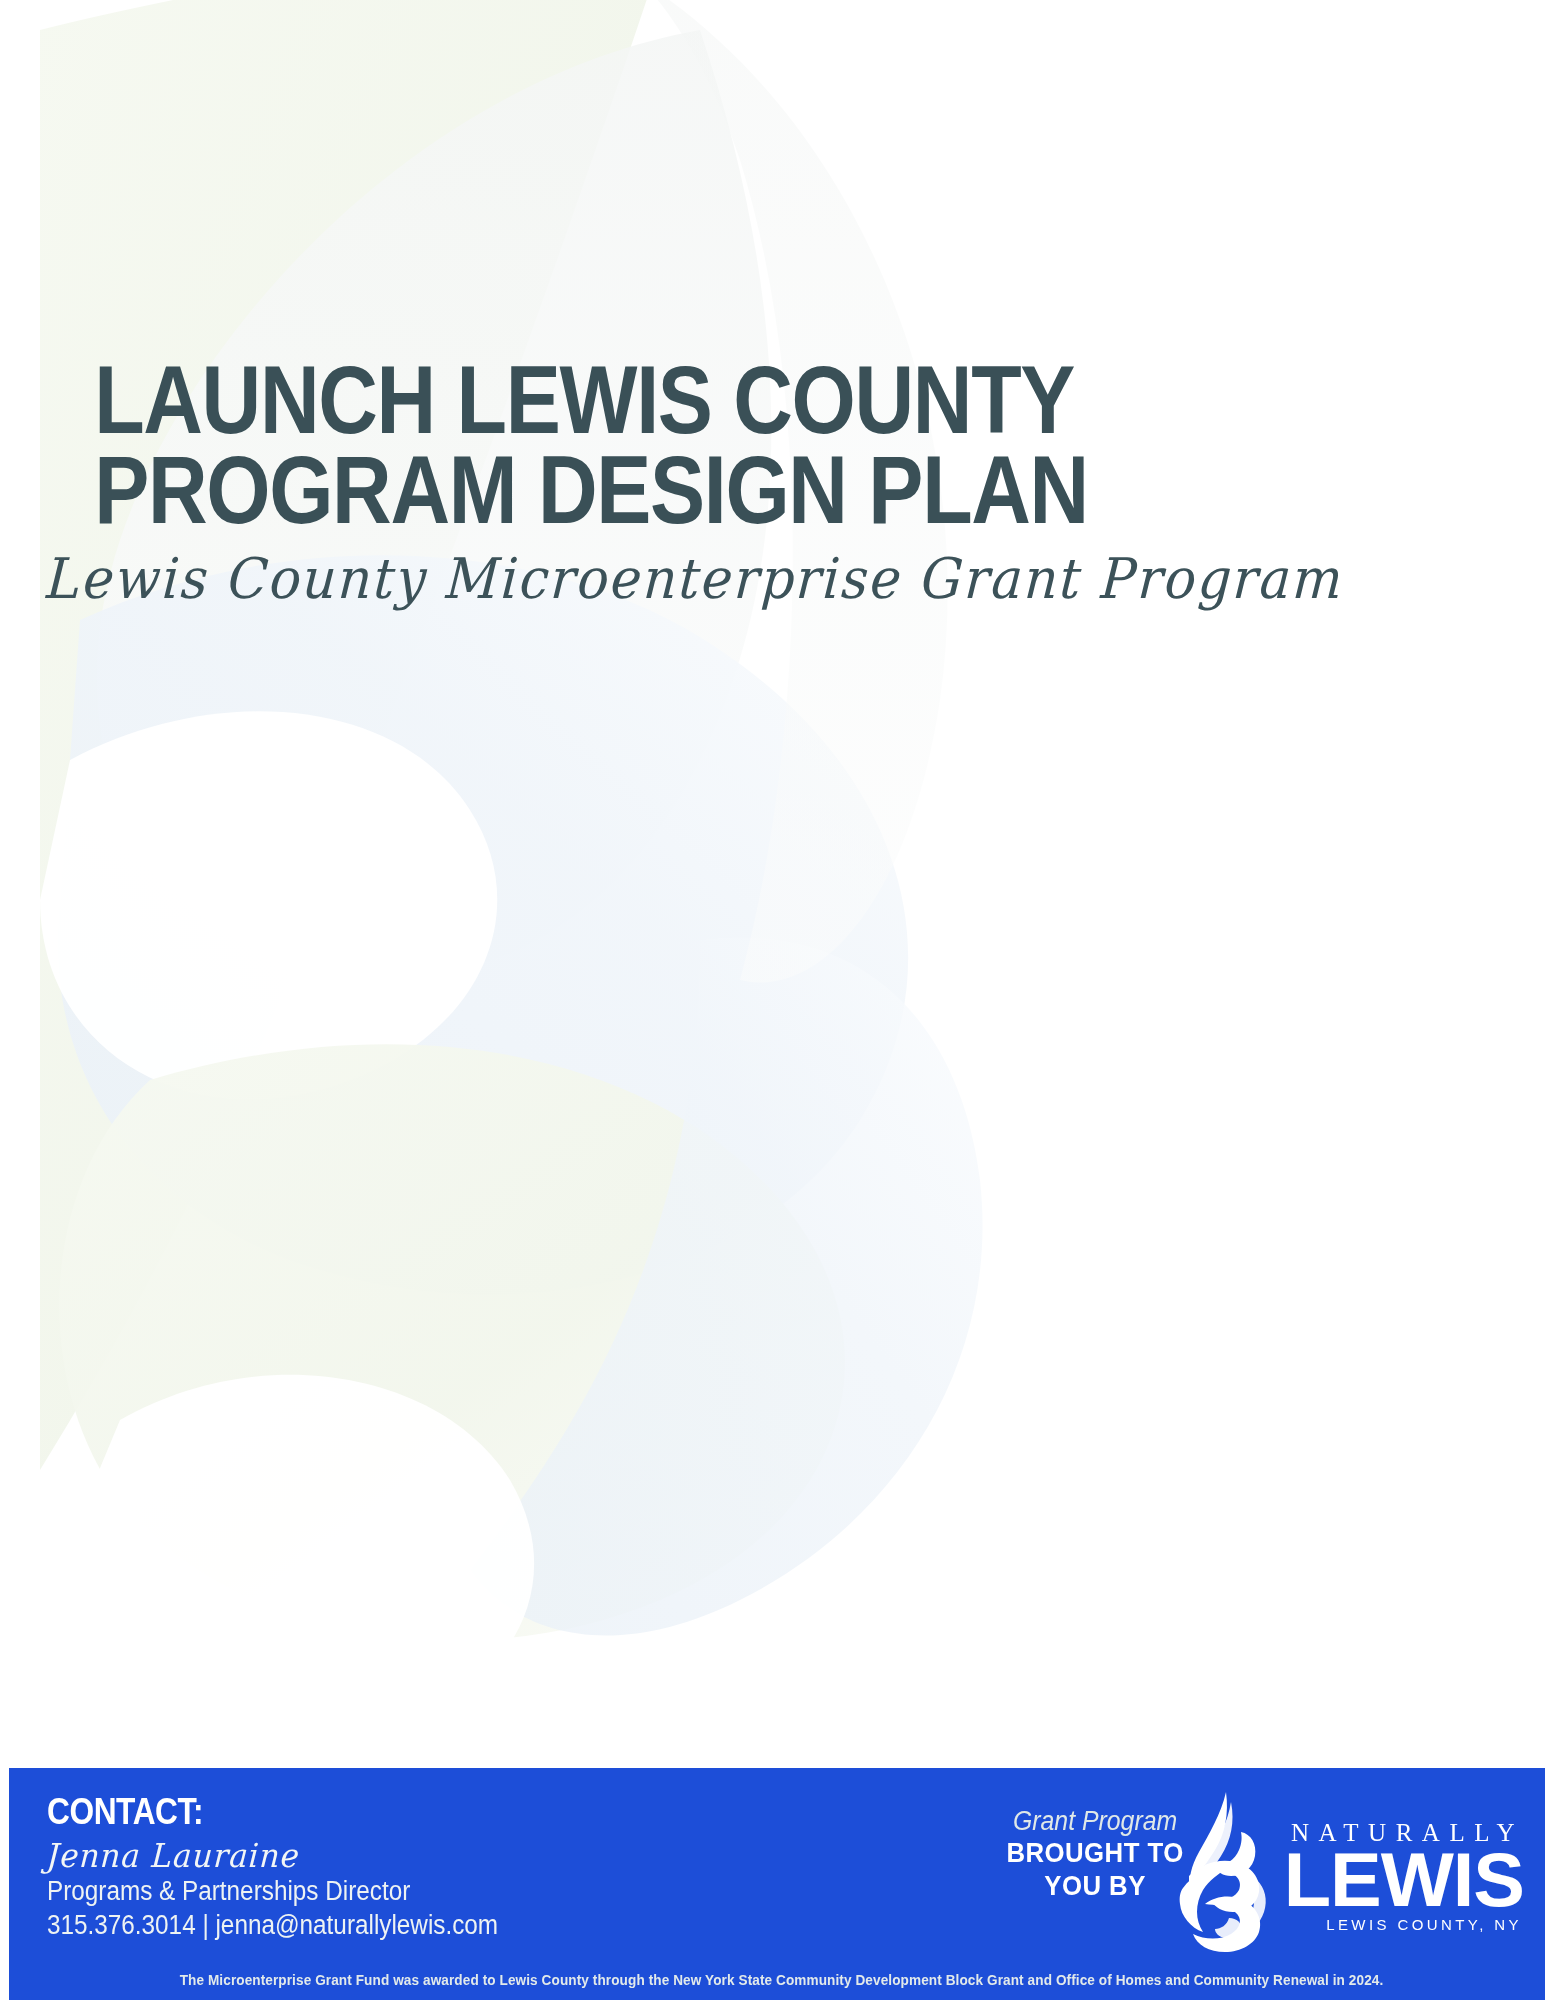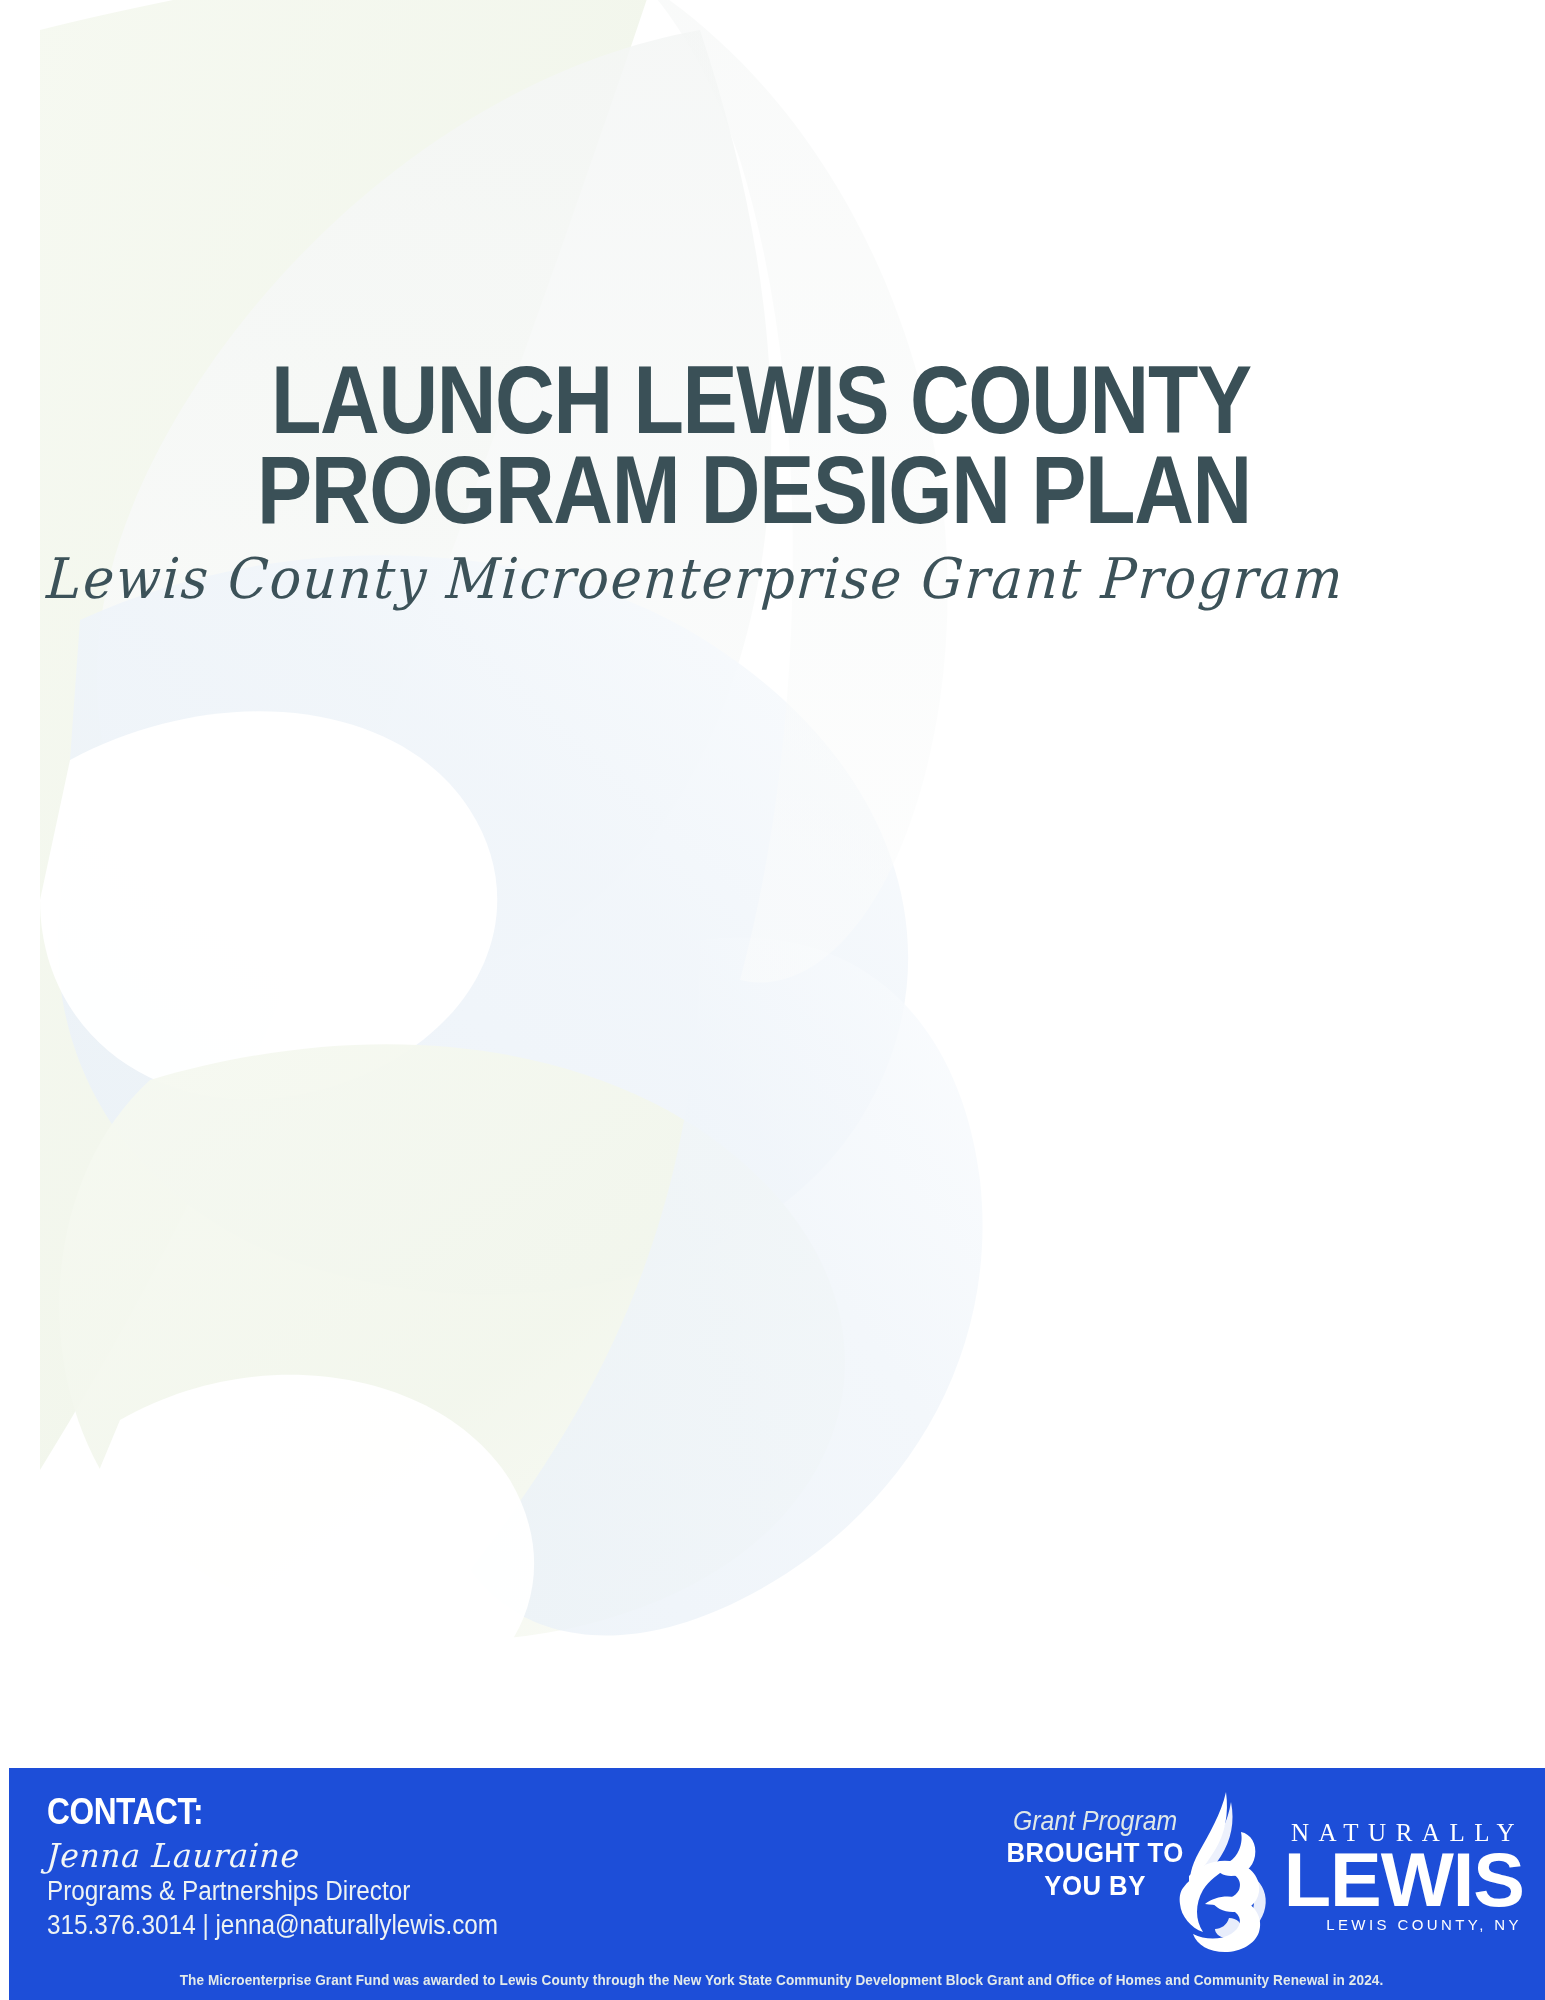--- a/index.html
+++ b/index.html
@@ -24,21 +24,21 @@
     overflow:hidden;
     pointer-events:none;
   }
   #watermark svg { position:absolute; top:0; left:0; }
 
   
   #title-block {
     position:absolute;
     left:0; top:355px;
     width:1345px;
-    text-align:right;
+    text-align:left;
     z-index:5;
   }
   .doc-title {
     font-family:"Liberation Sans", sans-serif;
     font-weight:bold;
     font-size:96px;
     line-height:0.94;
     letter-spacing:-1.5px;
     color:#3a5057;
     transform:scaleX(0.86);

